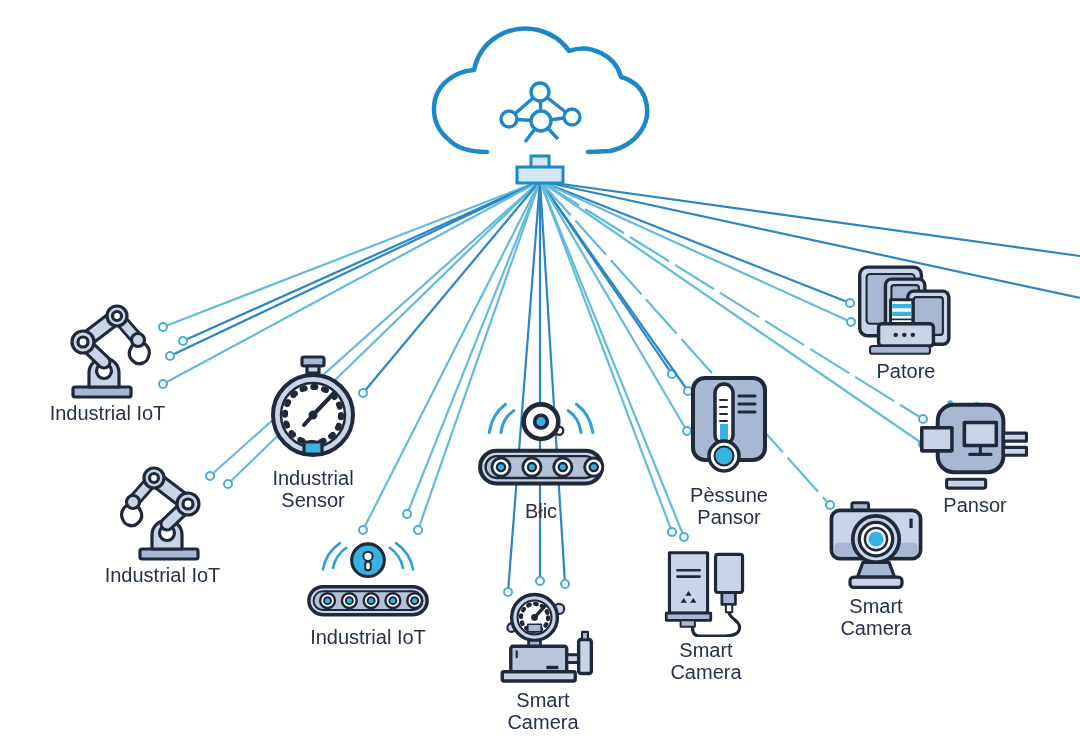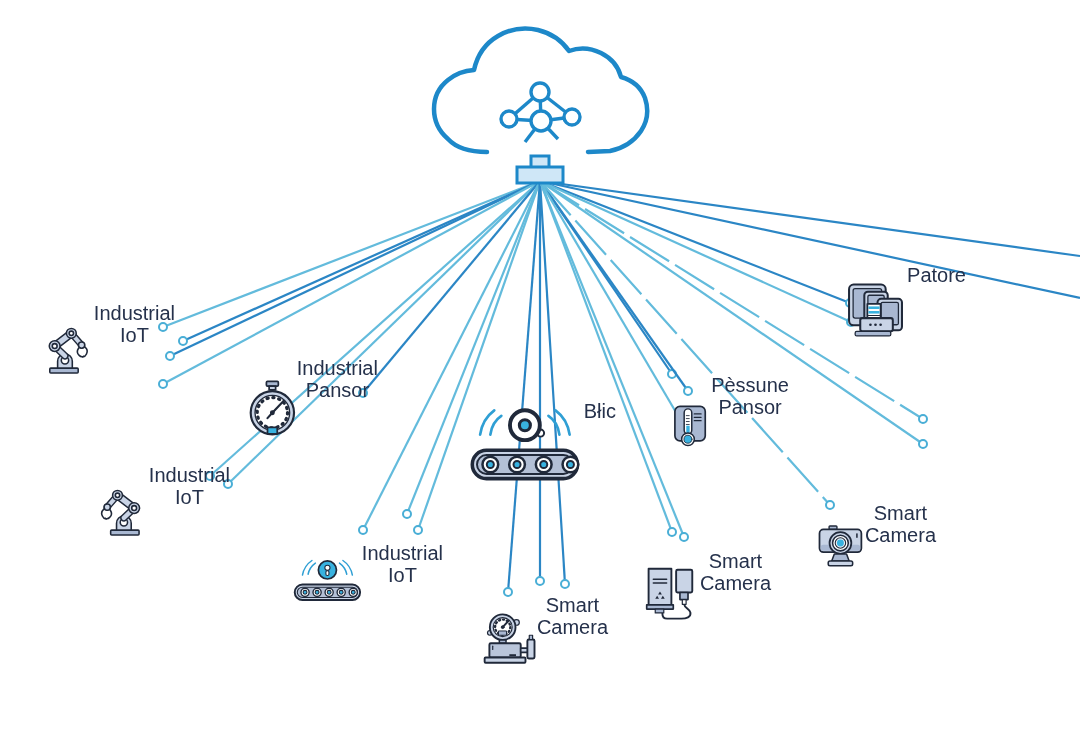--- a/index.html
+++ b/index.html
@@ -1,20 +1,20 @@
 <!DOCTYPE html>
 <html><head>
 <meta charset="utf-8">
 <style>
   html,body{margin:0;padding:0;background:#fff;}
   .canvas{position:relative;width:1080px;height:756px;background:#ffffff;overflow:hidden;
           font-family:"Liberation Sans", sans-serif;}
   #edges{position:absolute;left:0;top:0;z-index:1;}
   #cloud-layer{position:absolute;z-index:2;}
-  .device{position:absolute;z-index:3;display:flex;flex-direction:row;}
+  .device{position:absolute;z-index:3;display:flex;flex-direction:column;align-items:center;}
   .device .label{margin-top:2px;font-size:20px;font-weight:500;color:#25314b;
                  text-align:center;line-height:1.12;}
   svg{display:block;}
   .st{stroke:#20293a;stroke-width:3.2;stroke-linecap:round;stroke-linejoin:round;}
   .sw4{stroke-width:4;} .sw45{stroke-width:4.5;} .sw5{stroke-width:5;}
   .sw25{stroke-width:2.5;} .sw2{stroke-width:2;} .sw35{stroke-width:3.5;}
   .fn{fill:none;} .fw{fill:#fff;} .fl{fill:#c9d4e6;} .fm{fill:#a9b8d2;}
   .fa{fill:#38b2e0;} .fd{fill:#20293a;}
   .wifi{stroke:#2f9fd4;stroke-width:3.4;fill:none;stroke-linecap:round;}
 </style>
@@ -152,21 +152,21 @@
         <rect x="39" y="11" width="12" height="7" class="fl"></rect>
         <circle cx="45" cy="60" r="40" class="fl sw4"></circle>
         <circle cx="45" cy="60" r="32" class="fw sw25"></circle>
         <circle cx="45" cy="60" r="28" class="fn" stroke-width="6" stroke-dasharray="2.2 8.8"></circle>
         <line x1="45" y1="60" x2="66" y2="38" stroke-width="4"></line>
         <line x1="45" y1="60" x2="36" y2="70" stroke-width="4"></line>
         <circle cx="45" cy="60" r="3.5" class="fd sw2"></circle>
         <rect x="36" y="87" width="18" height="12" class="fa"></rect>
       </g>
     </svg>
-    <div class="label">Industrial Pansor</div>
+    <div class="label">Industrial Sensor</div>
   </div>
 
   <div class="device" style="left:466px;top:398px;width:150px">
     <svg class="icon" width="150" height="100" viewBox="0 0 150 110">
       <path class="wifi" d="M45,14 Q33,22 31,38"></path>
         <path class="wifi" d="M36,7 Q21,18 18,38"></path>
       <path class="wifi" d="M105,14 Q117,22 119,38"></path>
         <path class="wifi" d="M114,7 Q129,18 132,38"></path>
       <g class="st">
         <circle cx="95" cy="36" r="4.5" class="fw sw25"></circle>
@@ -223,20 +223,39 @@
         <rect x="28" y="72" width="64" height="26" rx="4" class="fl sw4"></rect>
         <circle cx="48" cy="85" r="2.6" class="fd" stroke="none"></circle>
         <circle cx="58" cy="85" r="2.6" class="fd" stroke="none"></circle>
         <circle cx="68" cy="85" r="2.6" class="fd" stroke="none"></circle>
         <rect x="18" y="98" width="70" height="9" rx="3" class="fm sw25"></rect>
       </g>
     </svg>
     <div class="label">Patore</div>
   </div>
 
+  <div class="device" style="left:915px;top:392px;width:120px">
+    <svg class="icon" width="110" height="100" viewBox="0 0 124 112">
+      <g class="st">
+        <line x1="34" y1="26" x2="34" y2="14"></line>
+          <circle cx="34" cy="12" r="3" class="fa" stroke="none"></circle>
+        <line x1="64" y1="30" x2="64" y2="16"></line>
+          <circle cx="64" cy="14" r="3.5" fill="#7fd4f0" stroke="none"></circle>
+        <rect x="20" y="14" width="74" height="76" rx="18" class="fm sw45"></rect>
+        <rect x="94" y="46" width="26" height="9" class="fl sw35"></rect>
+        <rect x="94" y="62" width="26" height="9" class="fl sw35"></rect>
+        <rect x="2" y="40" width="34" height="26" class="fl sw4"></rect>
+        <rect x="50" y="34" width="36" height="26" class="fl sw4"></rect>
+        <line x1="68" y1="60" x2="68" y2="70" class="sw35"></line>
+        <line x1="56" y1="70" x2="80" y2="70" class="sw35"></line>
+        <rect x="30" y="98" width="44" height="10" rx="2" class="fl sw35"></rect>
+      </g>
+    </svg>
+    <div class="label">Pansor</div>
+  </div>
 
   <div class="device" style="left:816px;top:500px;width:120px">
     <svg class="icon" width="104" height="93" viewBox="0 0 112 100">
       <g class="st">
         <rect x="30" y="3" width="18" height="8" rx="2" class="fm"></rect>
         <rect x="8" y="11" width="96" height="52" rx="9" class="fl sw4"></rect>
         <rect x="11" y="46" width="90" height="14" rx="5" class="fm" stroke="none"></rect>
         <rect x="92" y="20" width="3.5" height="10" class="fd" stroke="none"></rect>
         <circle cx="56" cy="42" r="25" class="fl sw4"></circle>
         <circle cx="56" cy="42" r="18" class="fw sw35"></circle>

